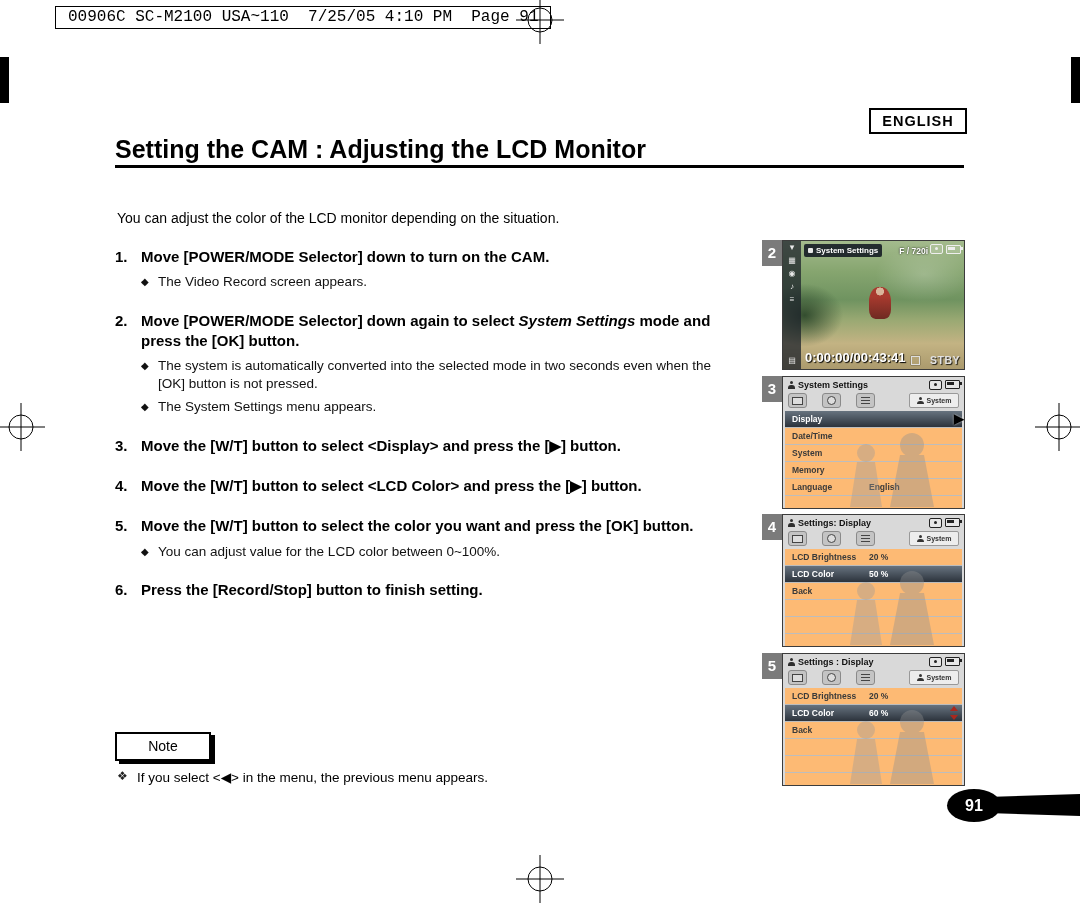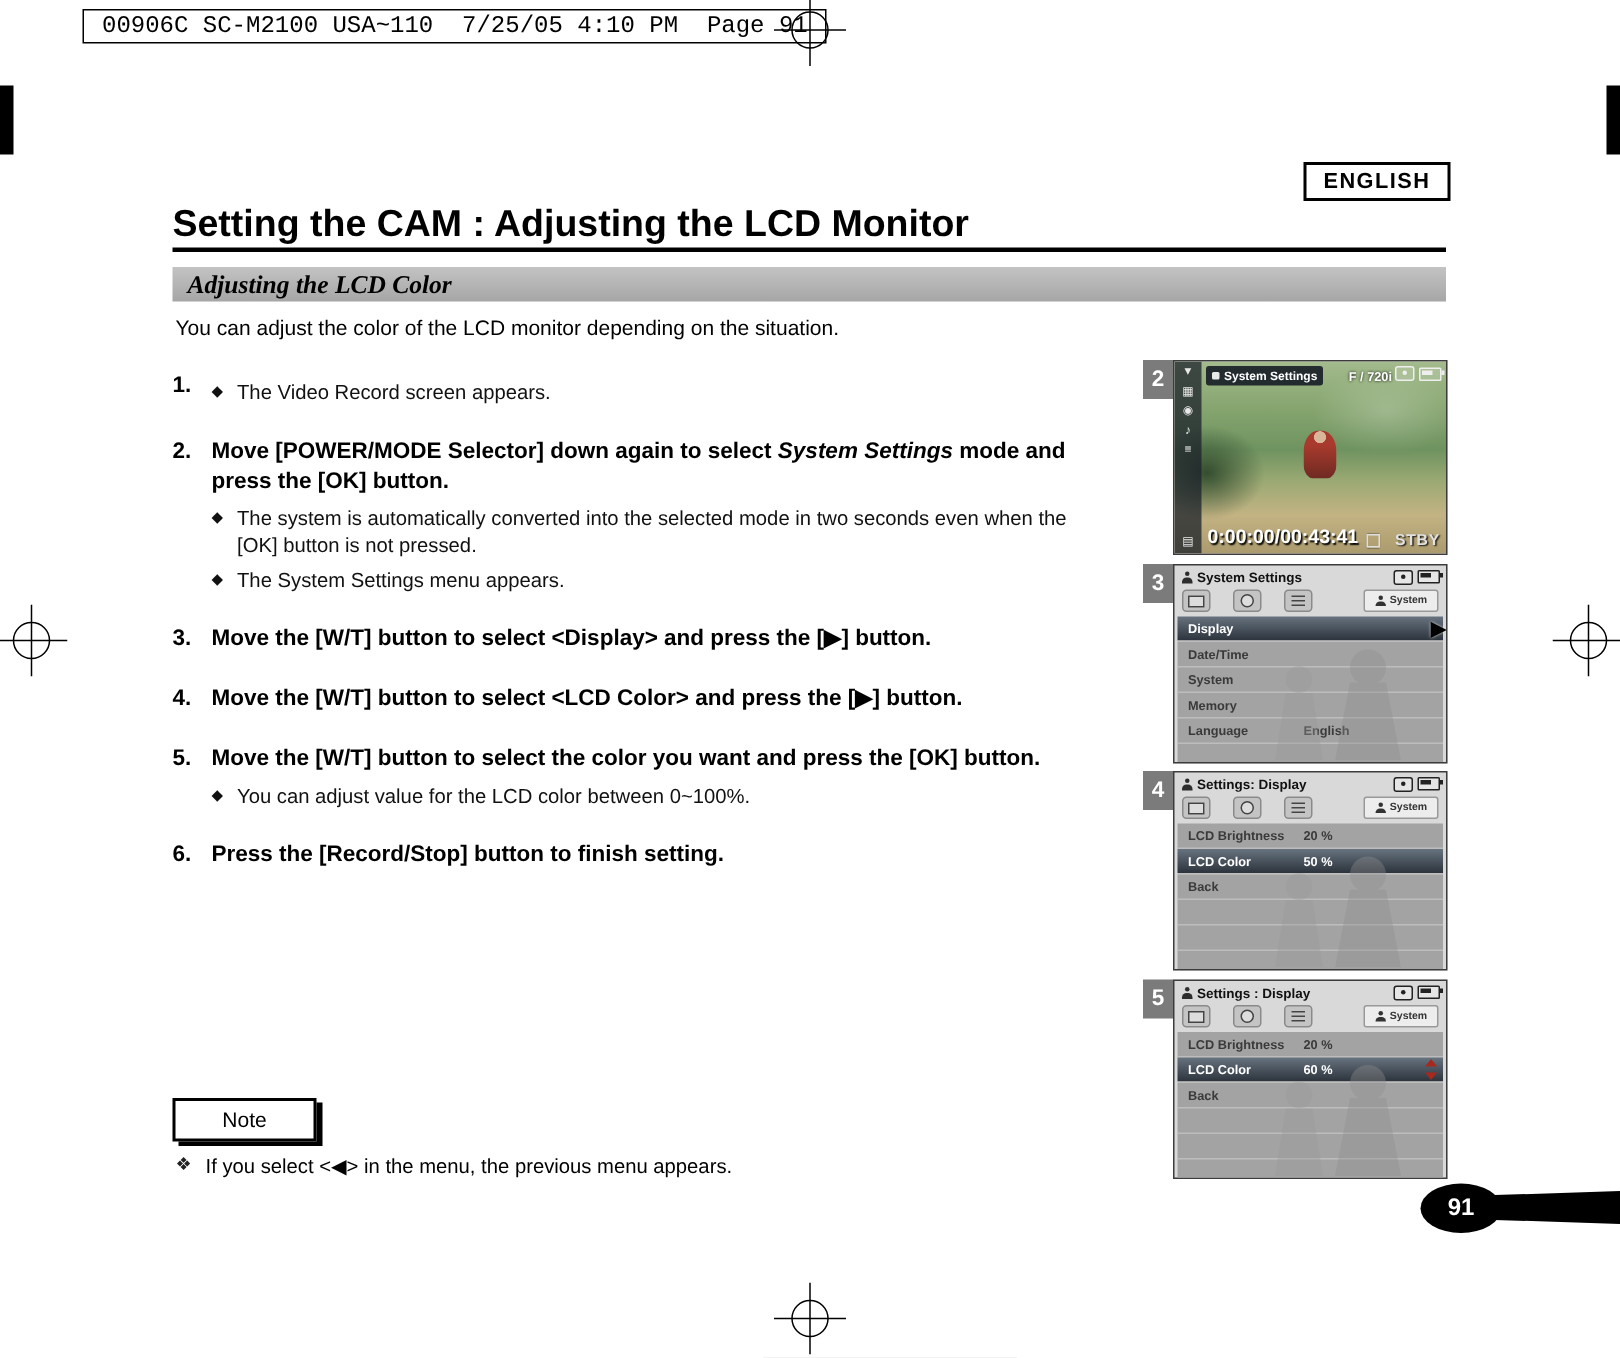--- a/index.html
+++ b/index.html
@@ -84,21 +84,21 @@
   .lcd-title {font-size:9px; font-weight:bold; color:#111;}
   .tr-ics {margin-left:auto; display:flex; gap:3px; align-items:center;}
   .tabrow {position:absolute; left:0; top:15px; right:0; height:17px; display:flex; align-items:center;
            padding:0 5px; gap:15px;}
   .tab {width:17px; height:13px; background:#c4c4c4; border:1px solid #8a8a8a; border-radius:3px;
         display:flex; align-items:center; justify-content:center;}
   .systab {margin-left:auto; width:48px; height:13px; background:#ededed; border:1px solid #999;
            border-radius:2px; display:flex; align-items:center; justify-content:center; gap:3px;
            font-size:7px; color:#333; font-weight:bold;}
   .rows {position:absolute; left:2px; right:2px; top:34px;}
-  .row {position:relative; height:16px; line-height:16px; background:#a3a3a3;
+  .row {position:relative; height:16px; line-height:16px; background:#fdba74;
         border-bottom:1px solid #bdbdbd; font-size:8.5px; font-weight:bold; color:#3a3a3a;
         padding-left:7px;}
   .row.hl {background:linear-gradient(180deg,#67737f,#2c333c); color:#fff;}
   .val {position:absolute; left:84px; top:0;}
   .rarrow {position:absolute; right:-2px; top:0; font-size:13px; line-height:16px; color:#000;
            text-shadow:0 0 2px #d8d8d8;}
   .adj-up, .adj-down {position:absolute; right:4px; width:0; height:0;
            border-left:4px solid transparent; border-right:4px solid transparent;}
   .adj-up   {top:1px; border-bottom:5px solid #a8281e;}
   .adj-down {bottom:1px; border-top:5px solid #a8281e;}
@@ -167,30 +167,28 @@
     <line x1="0" y1="24" x2="48" y2="24" stroke="#000" stroke-width="1"></line>
     <circle cx="24" cy="24" r="12" fill="none" stroke="#000" stroke-width="1"></circle>
   </svg>
 
   <div class="bar" style="left:0; top:57px; width:9px; height:46px;"></div>
   <div class="bar" style="left:1071px; top:57px; width:9px; height:46px;"></div>
 
   <div class="eng">ENGLISH</div>
   <div class="title">Setting the CAM : Adjusting the LCD Monitor</div>
   <div class="rule"></div>
-  <div class="secbar">
-    <span>Adjusting the LCD Color</span>
-  </div>
   <div class="intro">You can adjust the color of the LCD monitor depending on the situation.</div>
 
   <div class="steps">
 
     <div class="step">
       <div class="n">1.</div>
       <div class="b">
+        <span>Move [POWER/MODE Selector] down to turn on the CAM.</span>
         <div class="sub">
           <span class="di">◆</span>
           <span>The Video Record screen appears.</span>
         </div>
       </div>
     </div>
 
     <div class="step">
       <div class="n">2.</div>
       <div class="b">

